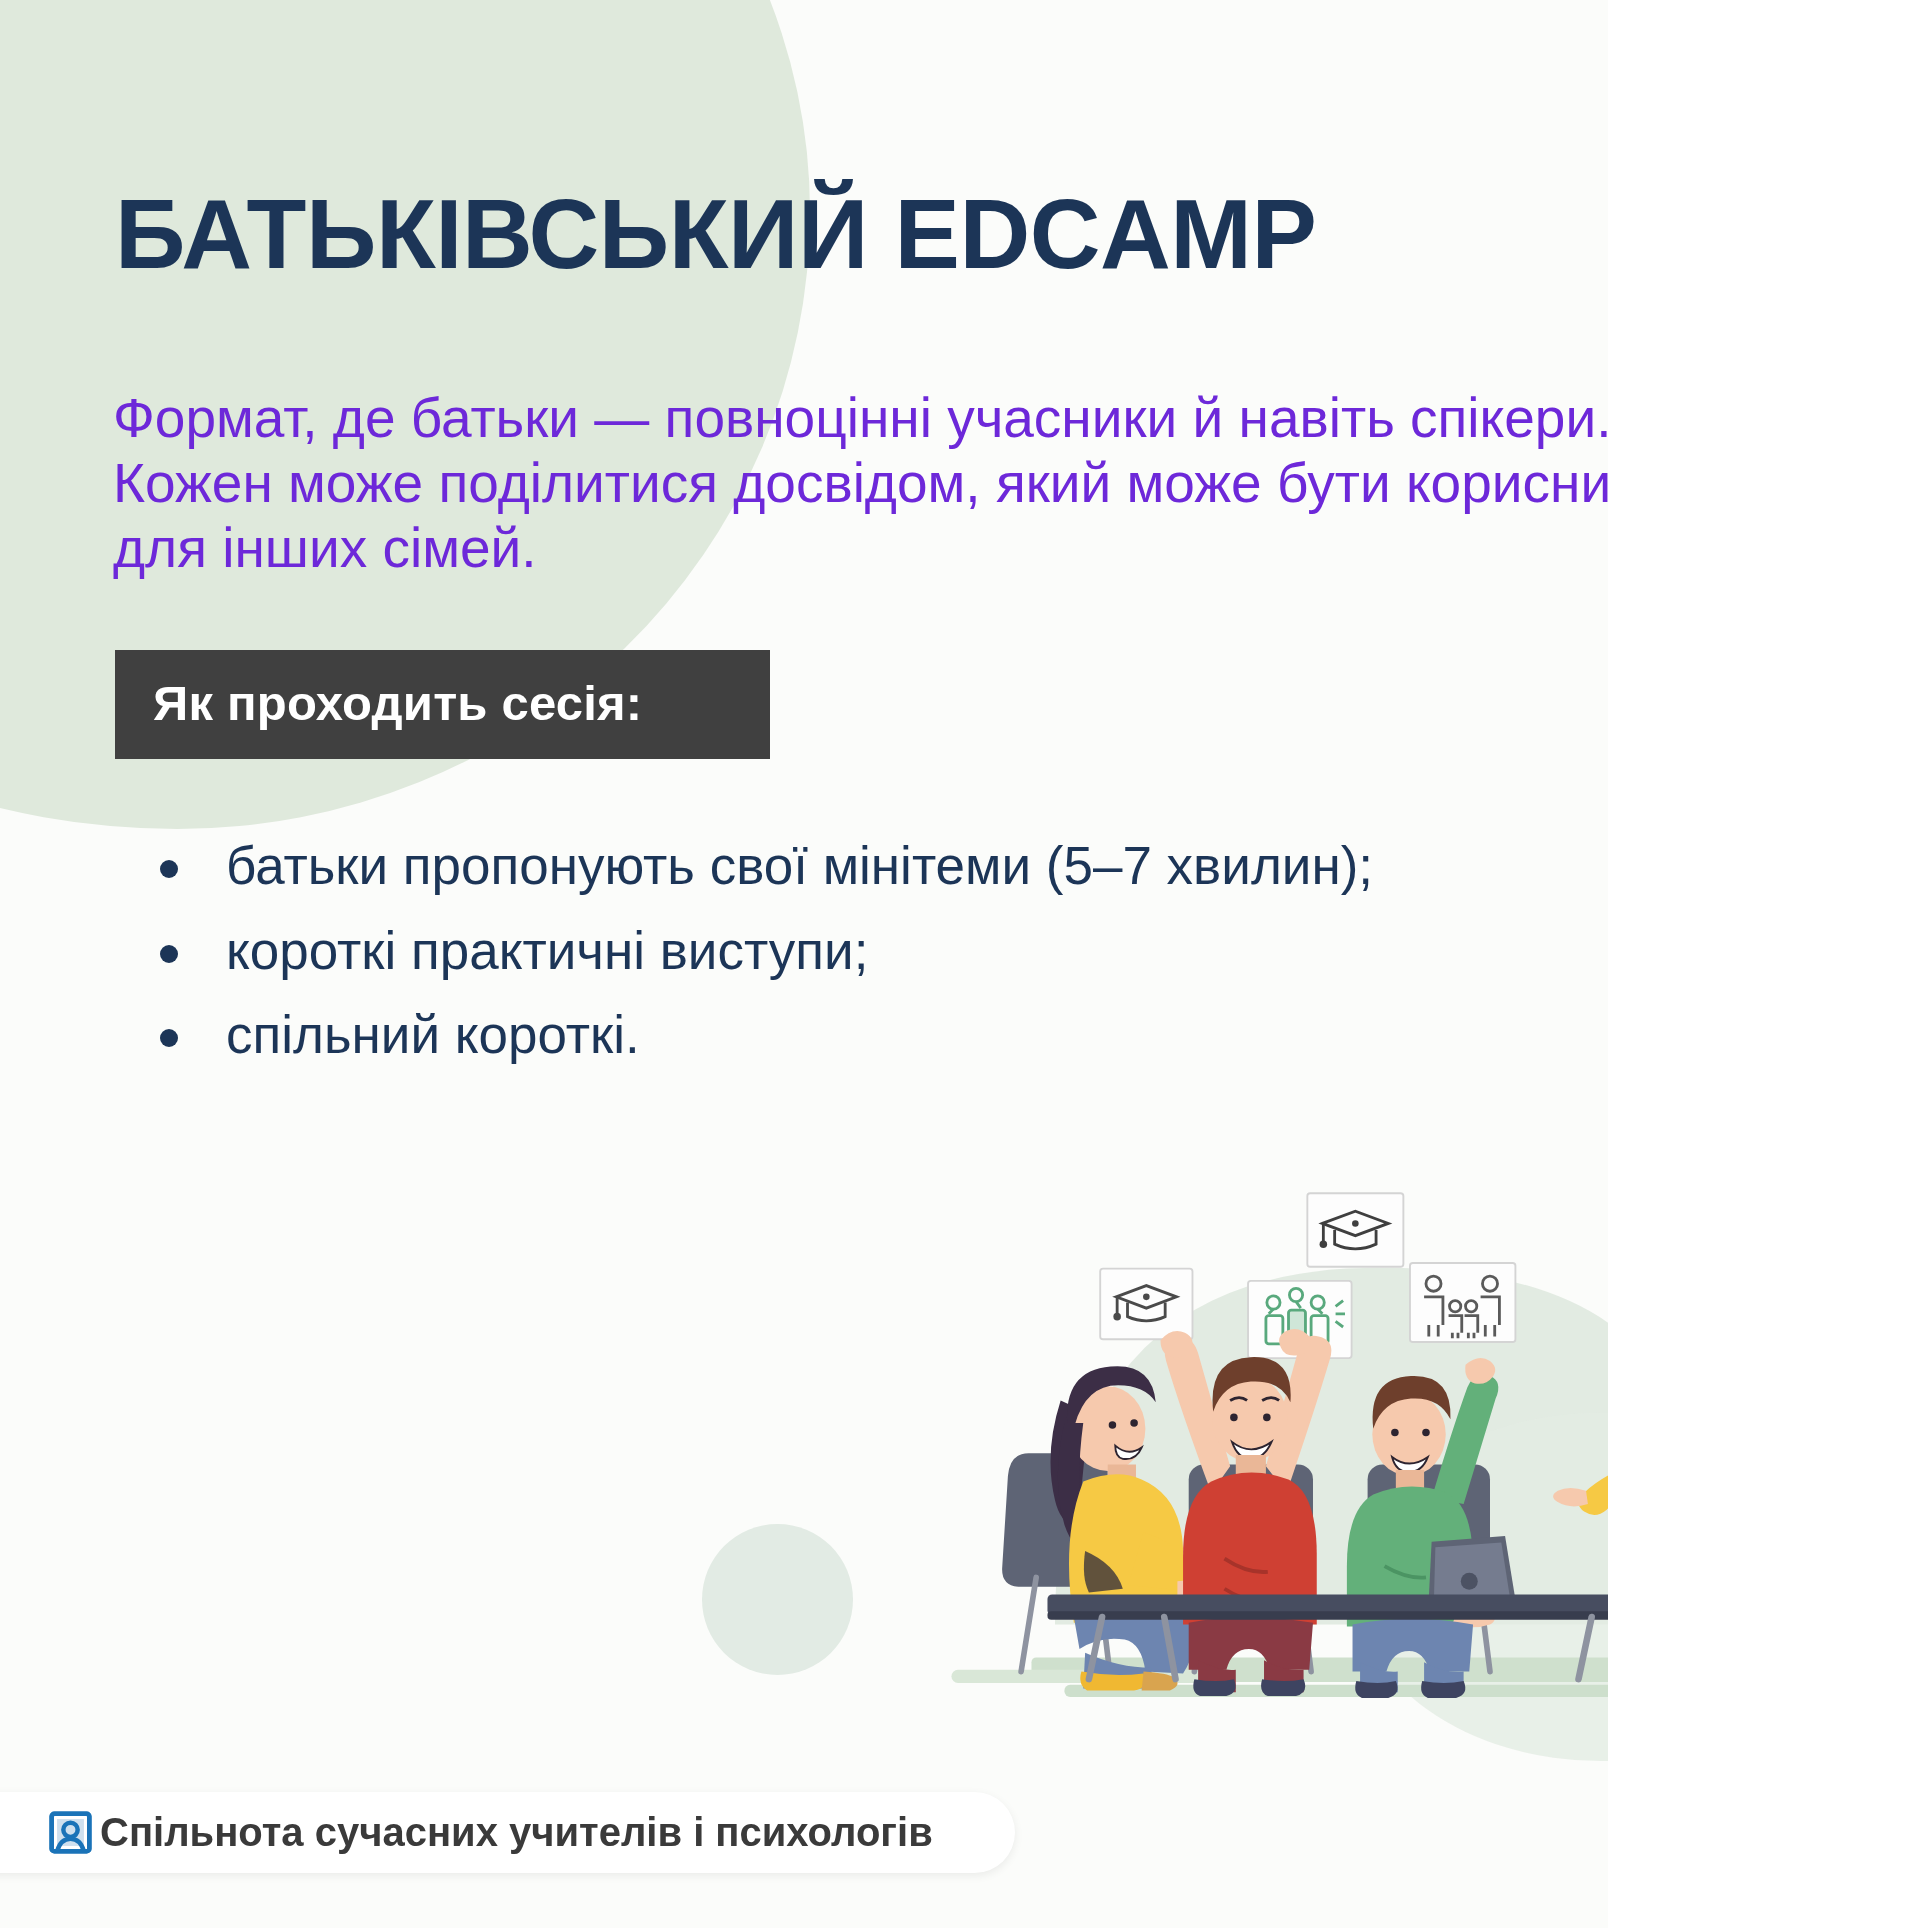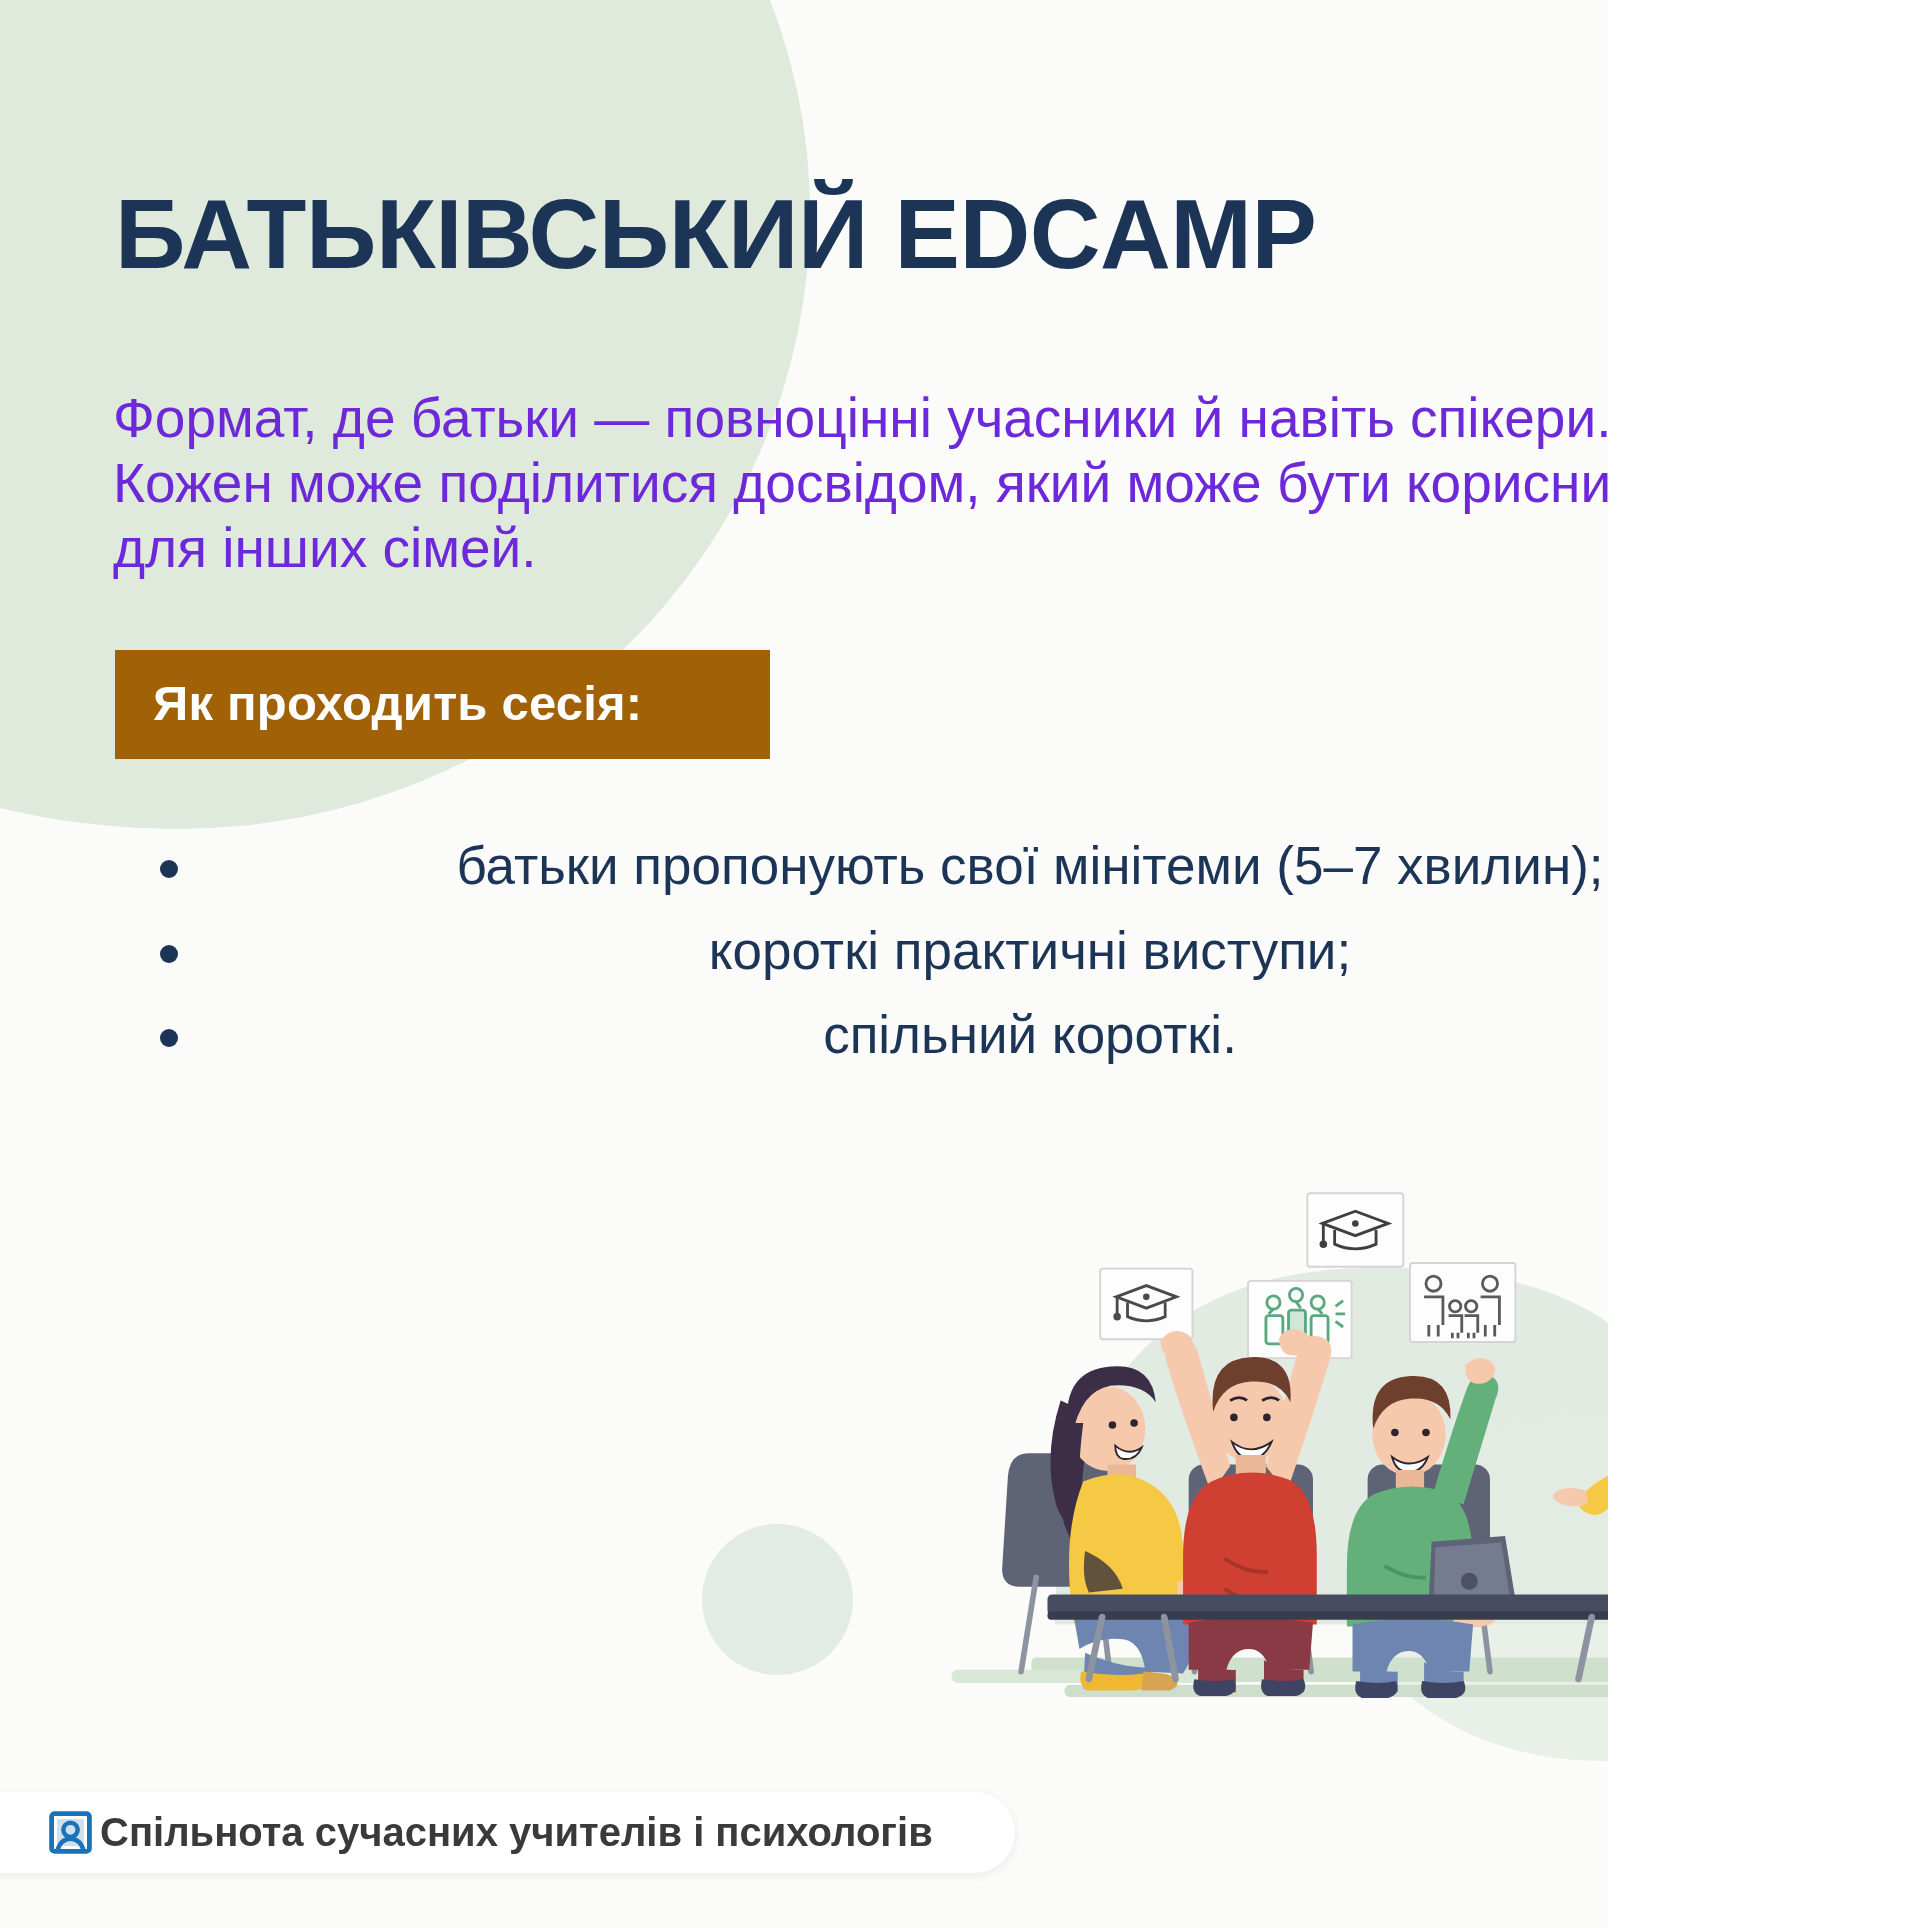--- a/index.html
+++ b/index.html
@@ -66,39 +66,38 @@
     font-size: 55px;
     line-height: 1.18;
     font-weight: 400;
     color: #6d28d9;
   }
 
   .badge {
     position: absolute;
     left: 115px;
     top: 650px;
-    background: #a16207;
+    background: #404040;
     color: #ffffff;
     font-size: 49px;
     font-weight: 700;
     letter-spacing: 0.2px;
     padding: 25.4px 38px 28px 38px;
     box-sizing: border-box;
     min-width: 655px;
   }
 
   .bullets {
     position: absolute;
     left: 139px;
     top: 834px;
     width: 1695px;
     list-style: none;
     margin: 0;
     padding: 0;
-    text-align: center;
   }
   .bullets li {
     position: relative;
     padding-left: 87px;
     margin-bottom: 21px;
     font-size: 53px;
     line-height: 1.2;
     color: #1c3557;
     white-space: nowrap;
   }

